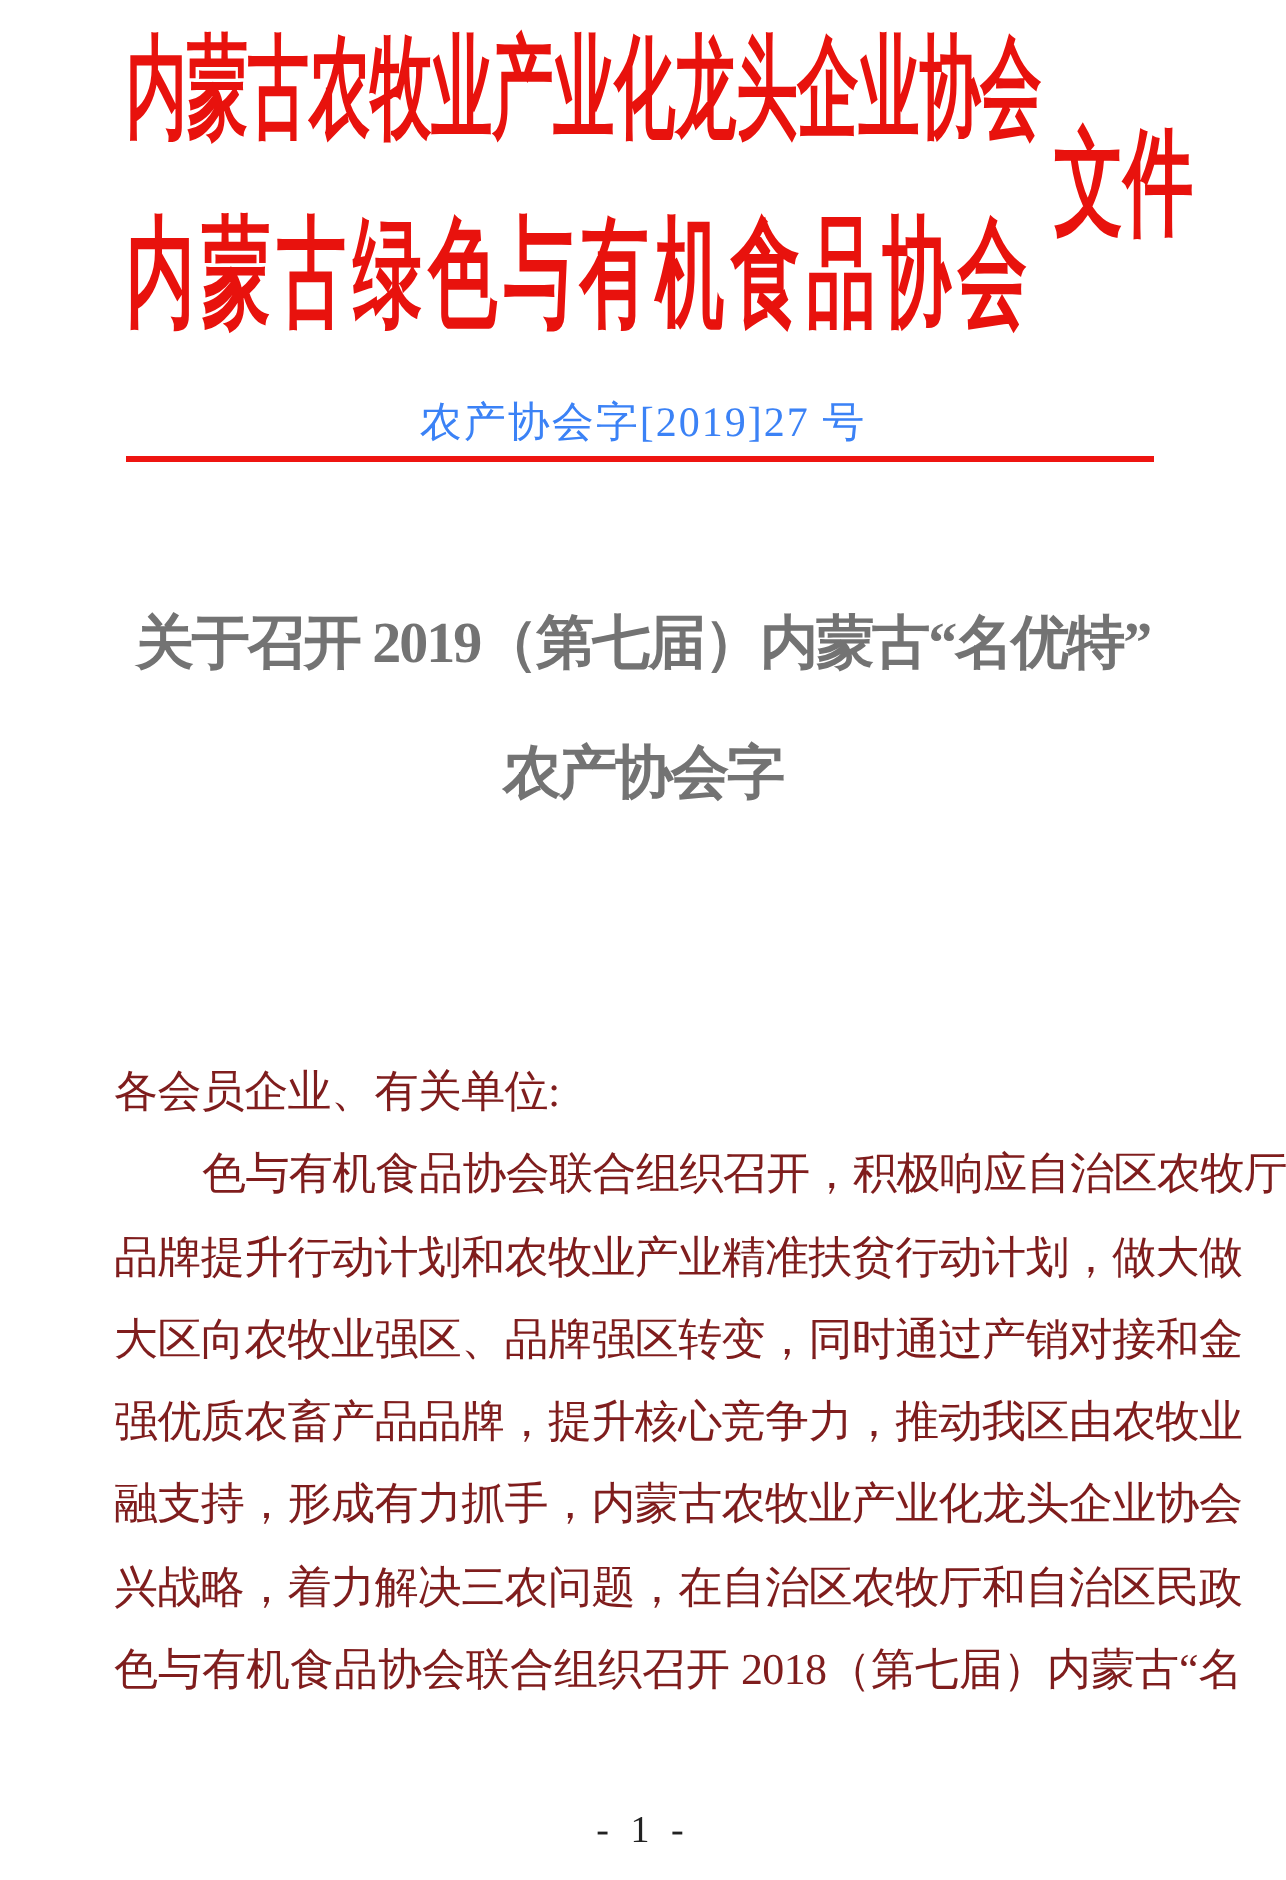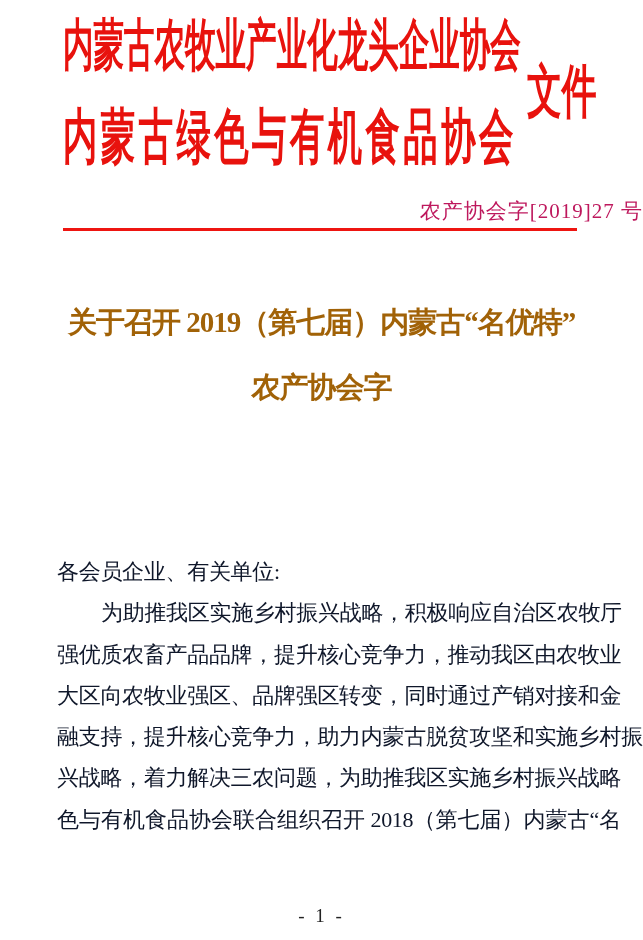--- a/index.html
+++ b/index.html
@@ -53,58 +53,57 @@
     color: #e8120d;
     white-space: nowrap;
     transform: scaleX(0.60);
     transform-origin: 0 0;
   }
   .doc-number {
     position: absolute;
     top: 198px;
     left: 0;
     width: 100%;
-    text-align: right;
+    text-align: center;
     font-size: 21px;
     line-height: 26px;
-    color: #be185d;
+    color: #3b82f6;
     letter-spacing: 1px;
   }
   .red-rule {
     position: absolute;
     top: 228px;
     left: 63px;
     width: 514px;
     height: 3px;
     background: #ee1511;
   }
   
   .doc-title {
     position: absolute;
     top: 290px;
     left: 0;
     width: 643px;
     text-align: center;
     font-size: 29px;
     line-height: 64.5px;
     font-weight: bold;
-    color: #a16207;
+    color: #737373;
     letter-spacing: -1px;
   }
   
   .body-block {
     position: absolute;
     top: 525px;
     left: 57px;
     width: 564px;
     font-size: 22px;
     line-height: 41.3px;
-    color: #0f172a;
+    color: #7f1d1d;
     letter-spacing: -0.3px;
-    margin-top: 26px;
   }
   .body-line {
     text-align: justify;
     text-align-last: justify;
     height: 41.3px;
     white-space: nowrap;
   }
   .salutation {
     text-align: left;
     text-align-last: left;
@@ -138,23 +137,24 @@
 
   <div class="red-rule"></div>
 
   <div class="doc-title">
     <div>关于召开 2019（第七届）内蒙古“名优特”</div>
     <div>农产协会字</div>
   </div>
 
   <div class="body-block">
     <div class="salutation">各会员企业、有关单位:</div>
-    <div class="body-line indent">为助推我区实施乡村振兴战略，积极响应自治区农牧厅</div>
+    <div class="body-line indent">色与有机食品协会联合组织召开，积极响应自治区农牧厅</div>
+    <div class="body-line">品牌提升行动计划和农牧业产业精准扶贫行动计划，做大做</div>
+    <div class="body-line">大区向农牧业强区、品牌强区转变，同时通过产销对接和金</div>
     <div class="body-line">强优质农畜产品品牌，提升核心竞争力，推动我区由农牧业</div>
-    <div class="body-line">大区向农牧业强区、品牌强区转变，同时通过产销对接和金</div>
-    <div class="body-line">融支持，提升核心竞争力，助力内蒙古脱贫攻坚和实施乡村振</div>
-    <div class="body-line">兴战略，着力解决三农问题，为助推我区实施乡村振兴战略</div>
+    <div class="body-line">融支持，形成有力抓手，内蒙古农牧业产业化龙头企业协会</div>
+    <div class="body-line">兴战略，着力解决三农问题，在自治区农牧厅和自治区民政</div>
     <div class="body-line">色与有机食品协会联合组织召开 2018（第七届）内蒙古“名</div>
   </div>
 
   <div class="page-number">- 1 -</div>
 
 </div>
 
 </body></html>

